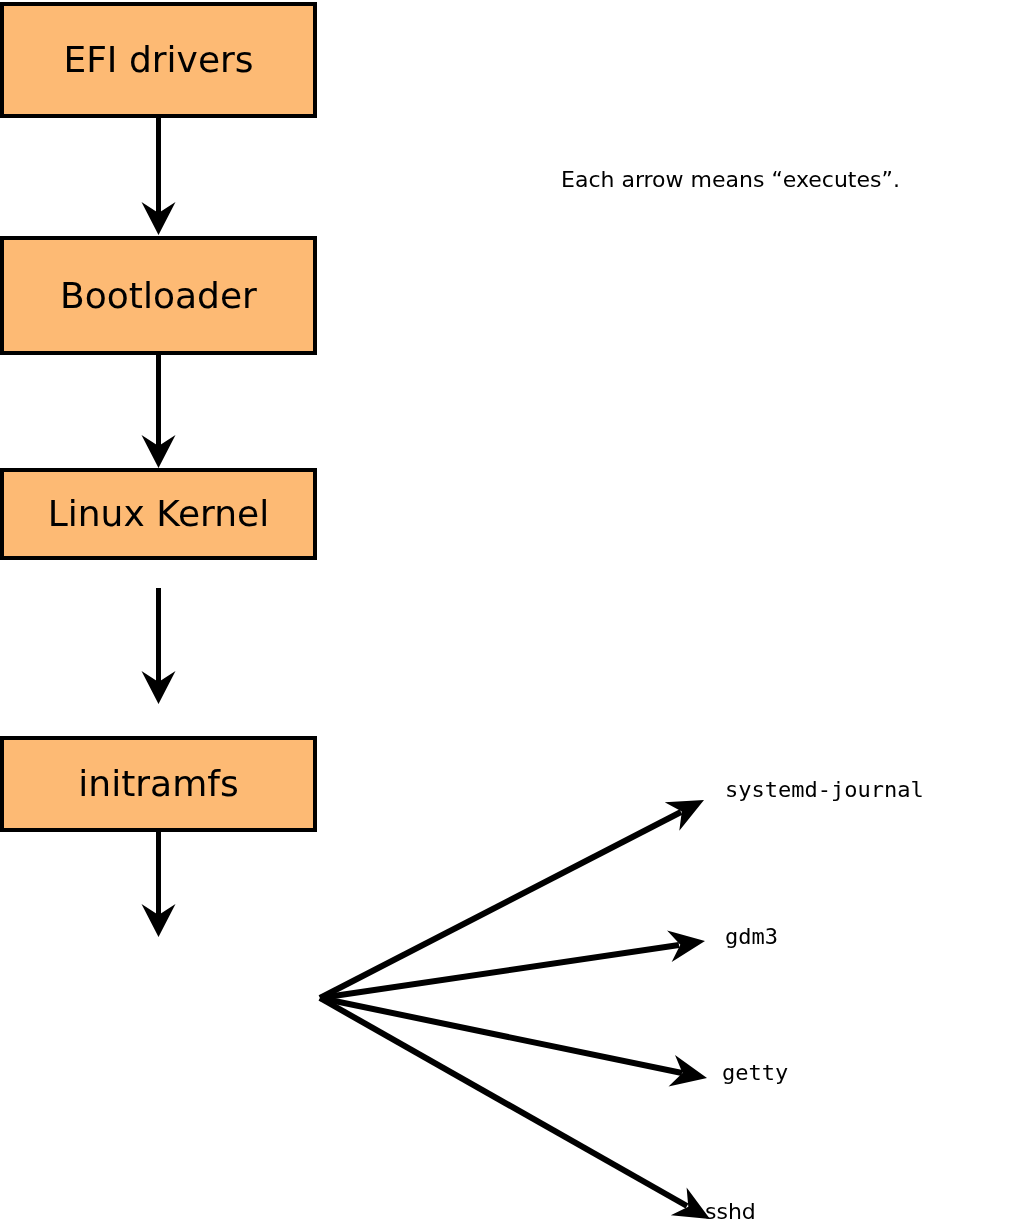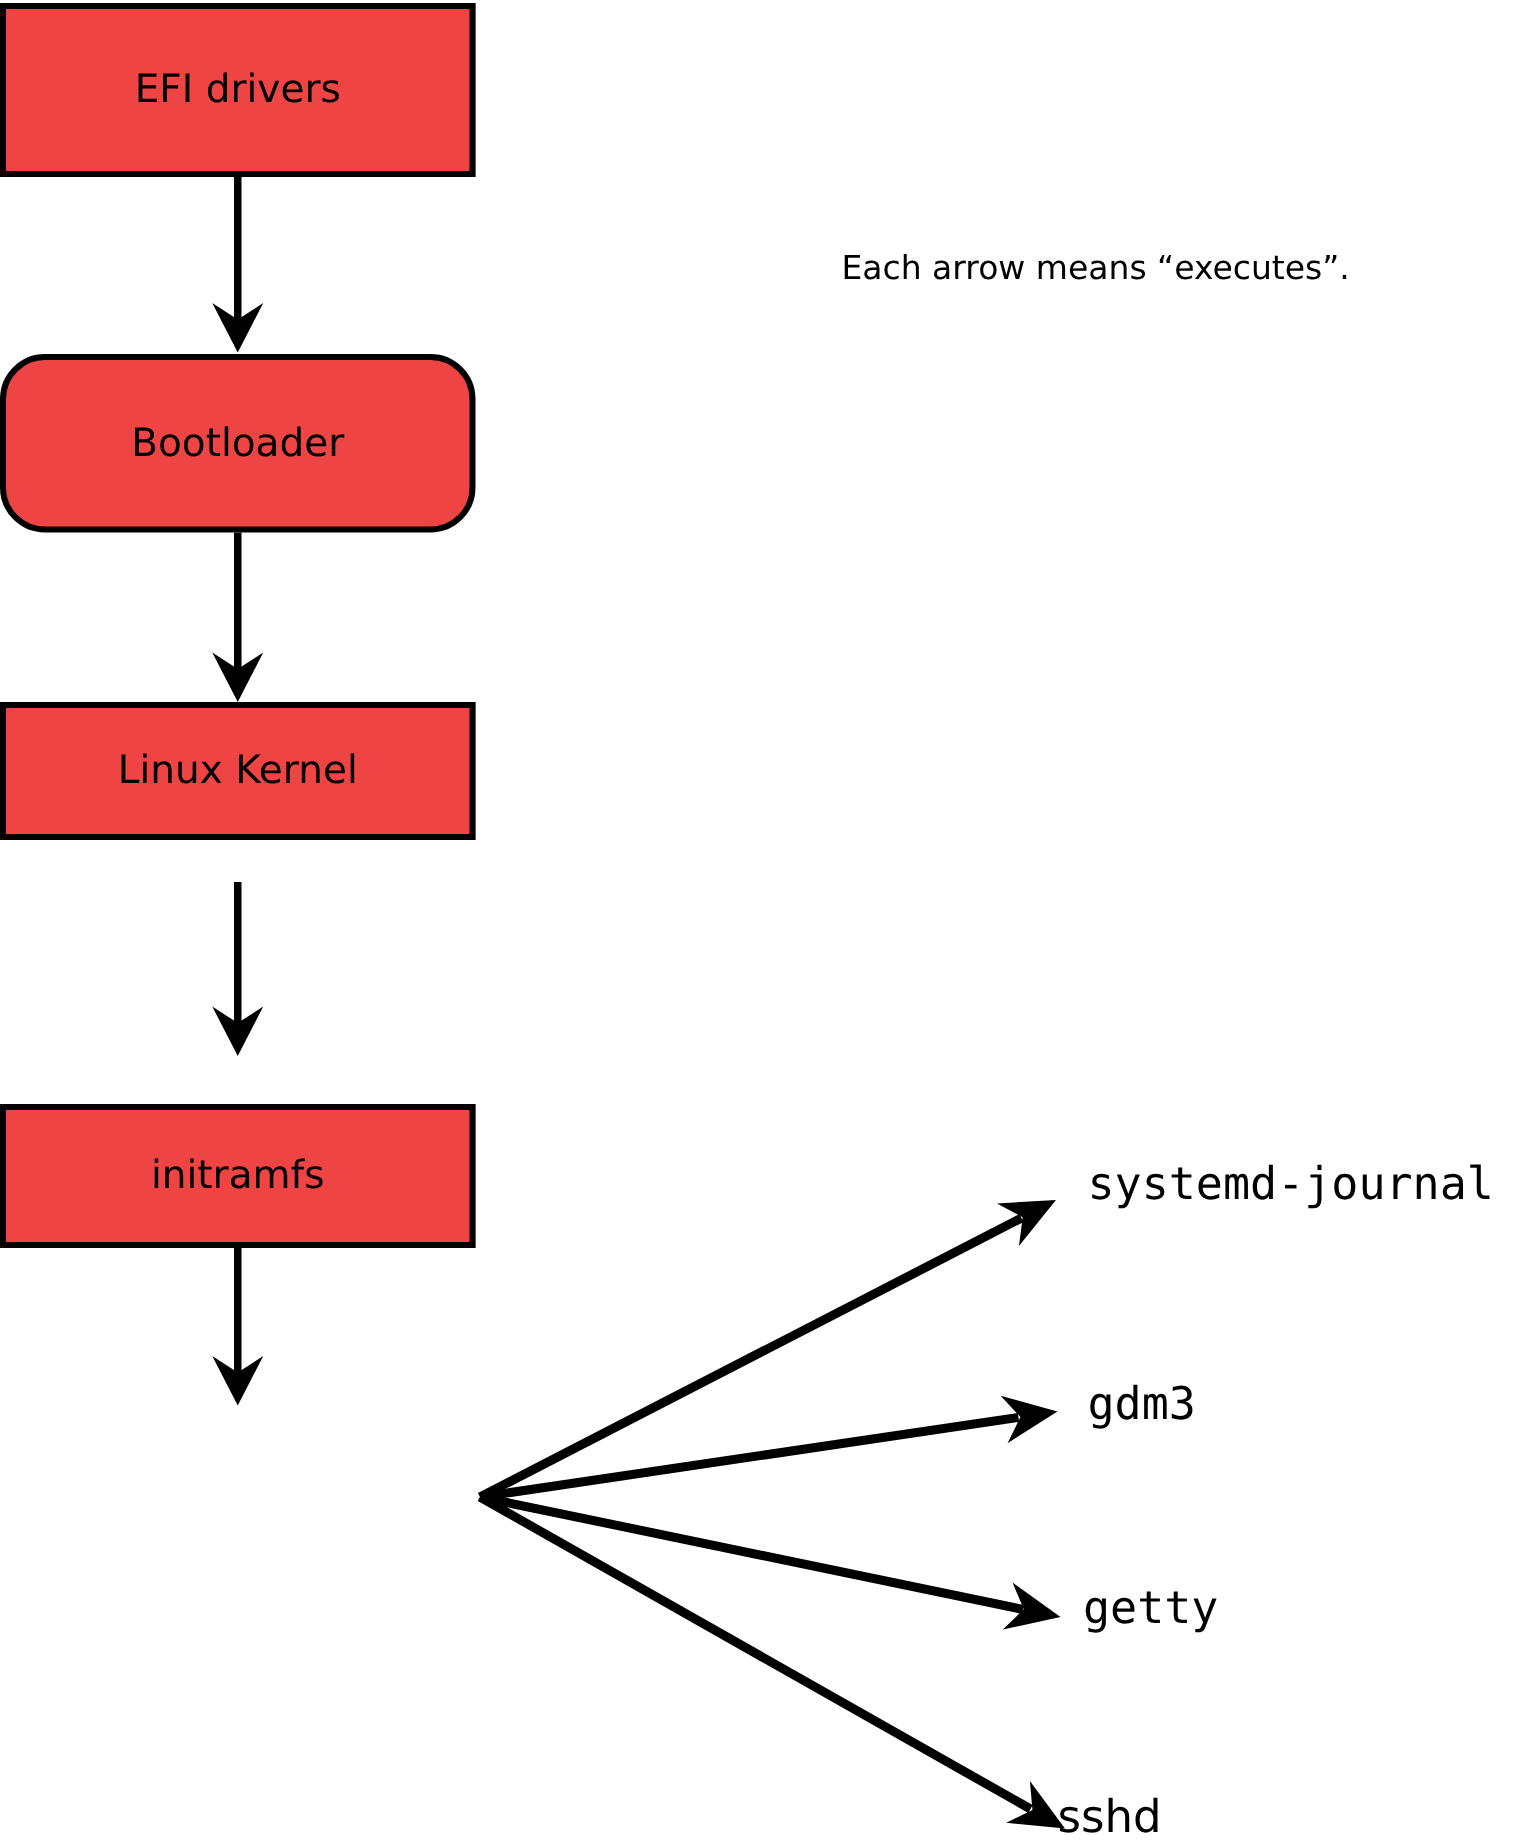--- a/index.html
+++ b/index.html
@@ -32,36 +32,36 @@
   .arrow-layer polygon {
     fill: #000000;
     stroke: none;
   }
   .node {
     position: absolute;
     left: 0;
     width: 317px;
     box-sizing: border-box;
     border: 4px solid #000000;
-    background: #ef4444;
+    background: #fdba74;
     display: flex;
     align-items: center;
     justify-content: center;
-    font-size: 26px;
+    font-size: 36px;
     line-height: 36px;
   }
   .node.b1 { top: 2px;   height: 116px; }
-  .node.b2 { top: 236px; height: 119px; border-radius: 30px; }
+  .node.b2 { top: 236px; height: 119px; }
   .node.b3 { top: 468px; height: 92px; }
   .node.b4 { top: 736px; height: 96px; }
   .node.b5 { top: 939px; height: 119px; }
   .proc {
     position: absolute;
     font-family: "DejaVu Sans Mono", "Liberation Mono", monospace;
-    font-size: 30px;
+    font-size: 22px;
     line-height: 34px;
     white-space: nowrap;
   }
   .proc.p1 { left: 725px; top: 773px; }
   .proc.p2 { left: 725px; top: 920px; }
   .proc.p3 { left: 722px; top: 1056px; text-align: center; }
   .proc.p4 {
     left: 705px; top: 1195px;
     font-family: "DejaVu Sans", "Liberation Sans", sans-serif;
   }

